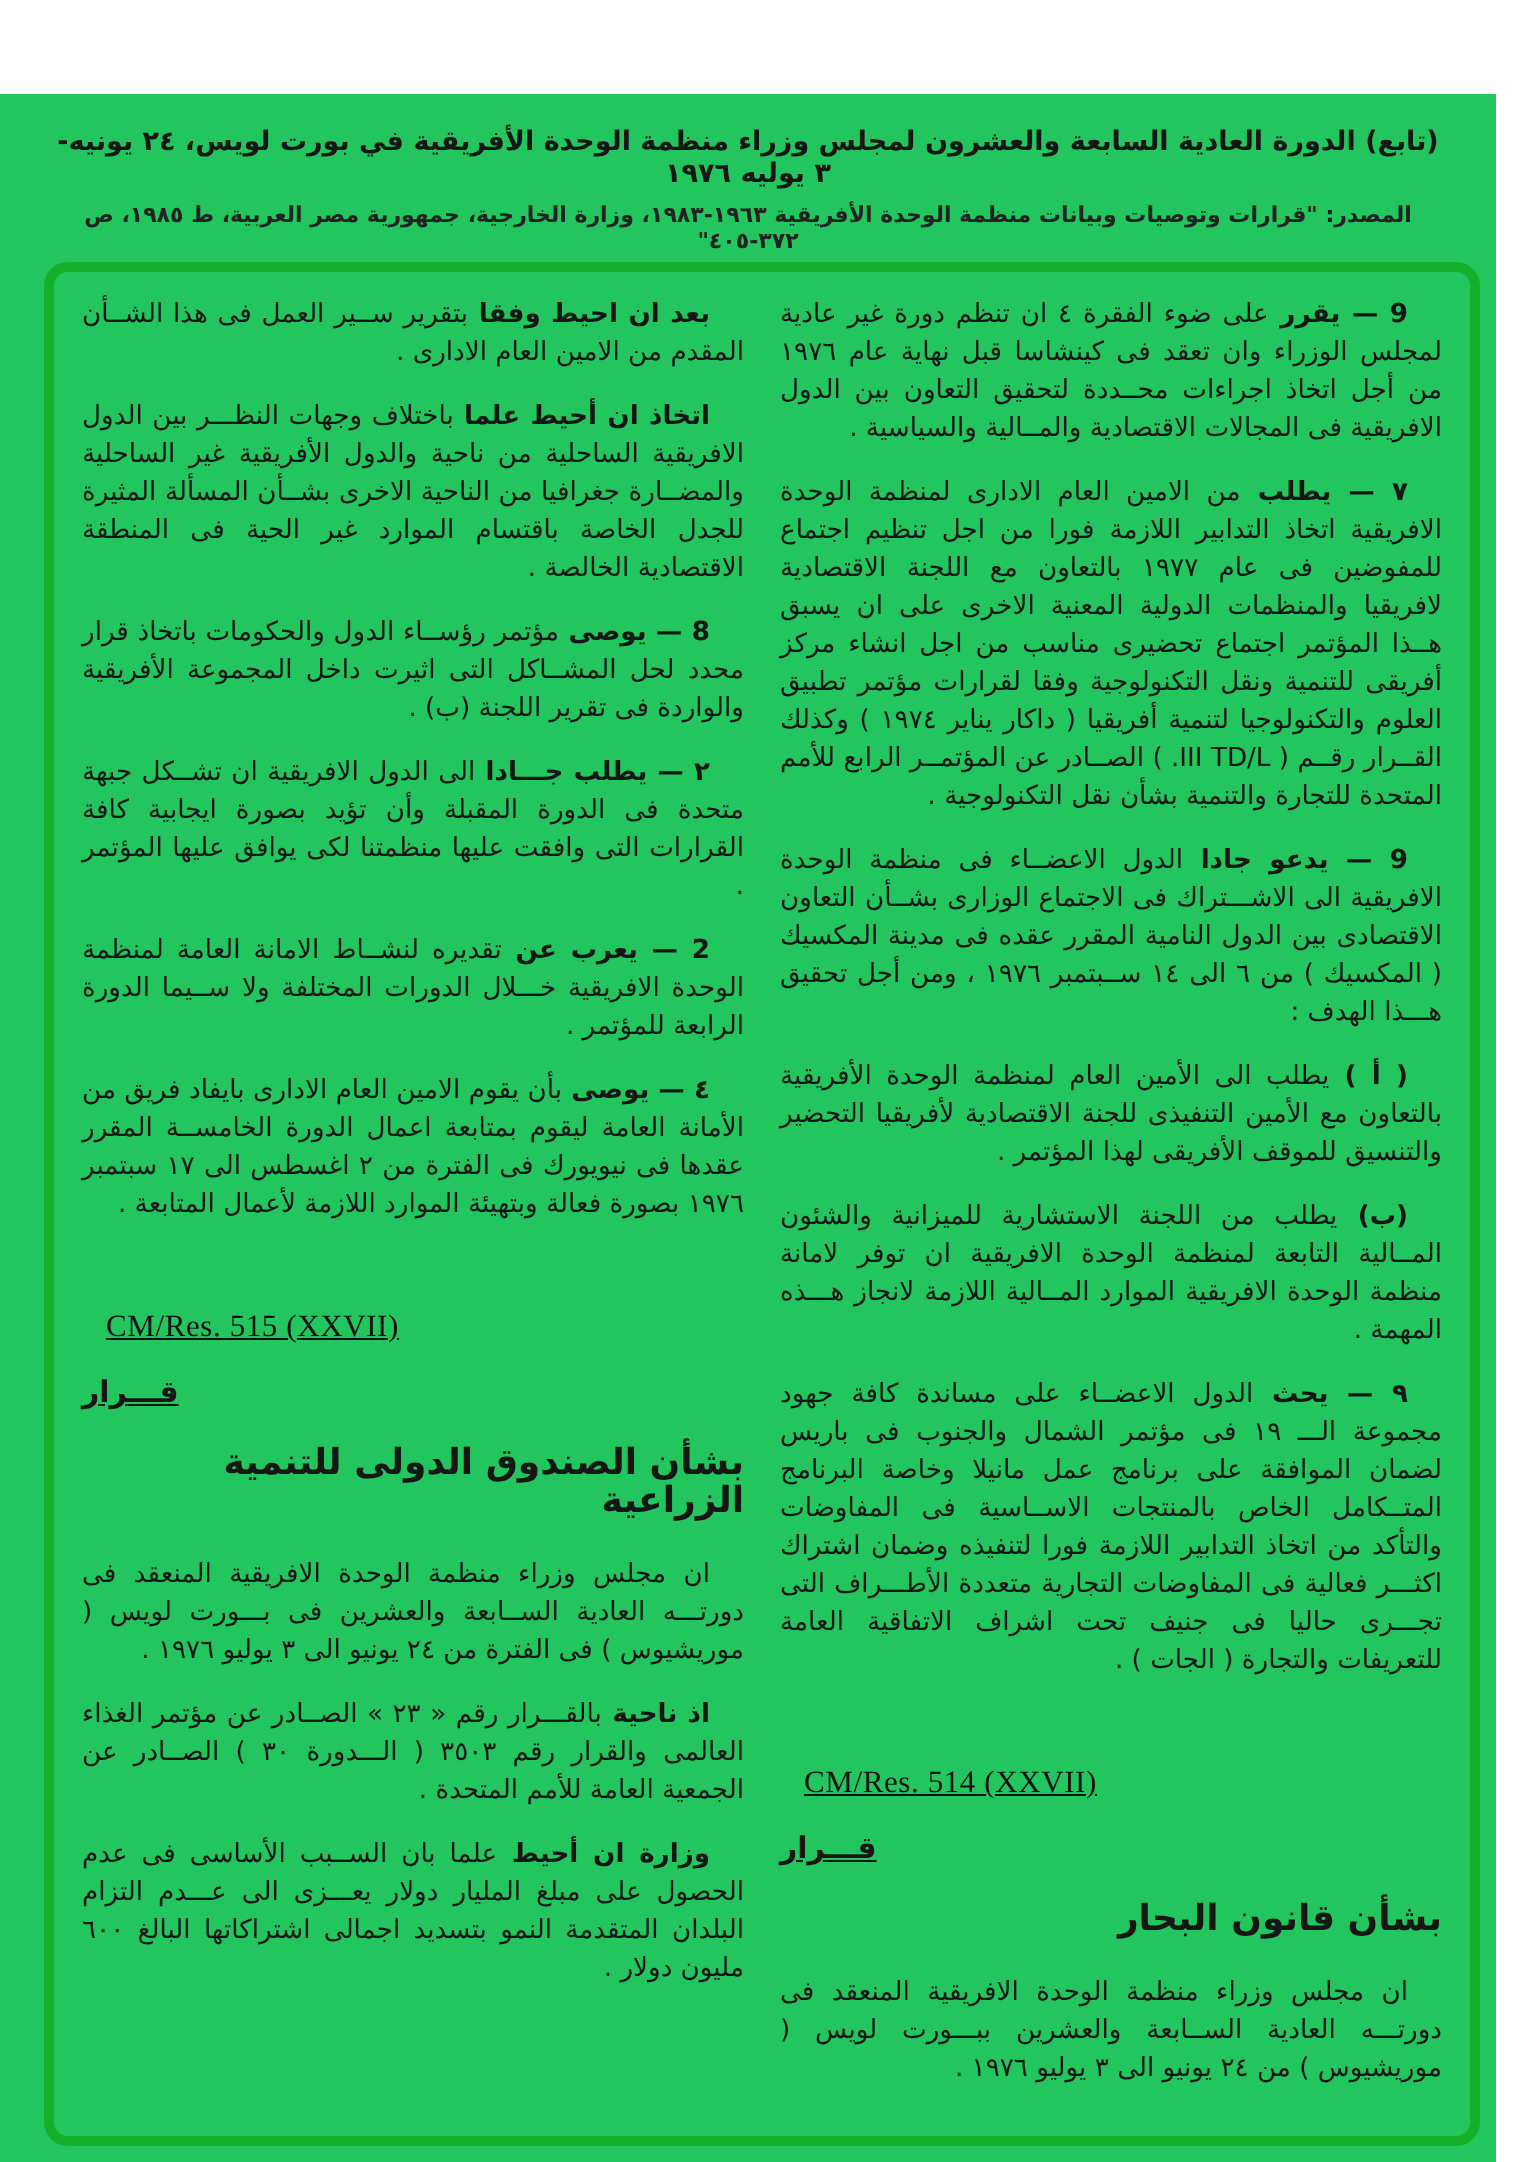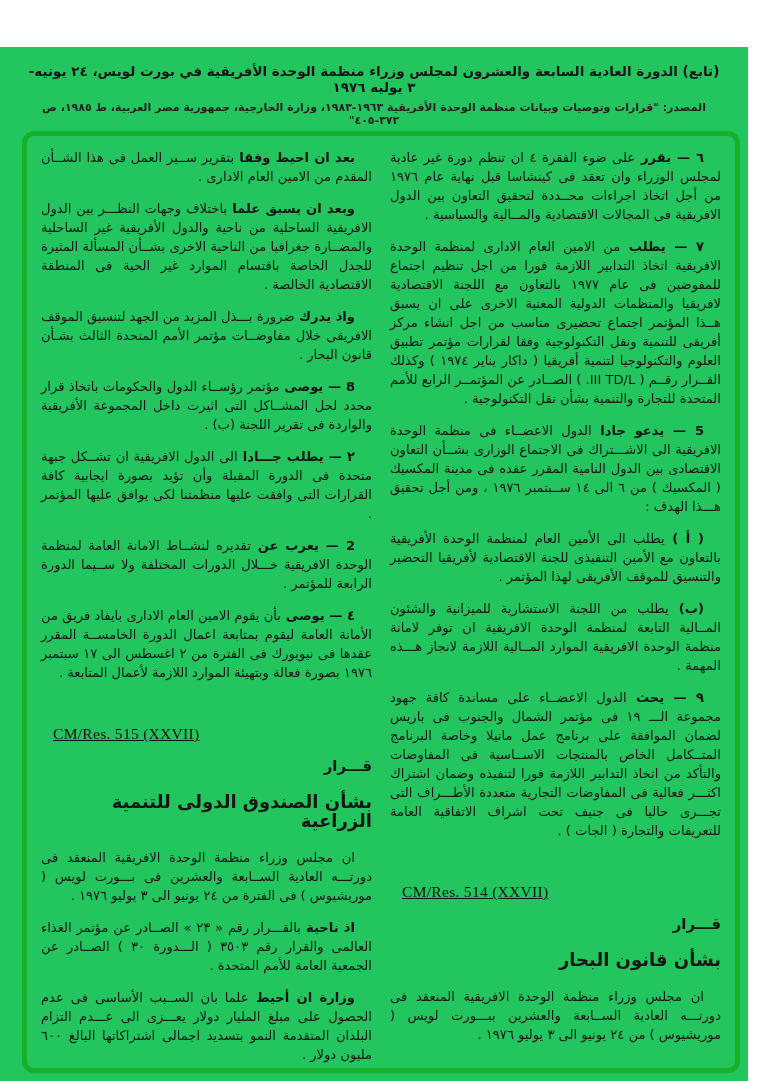--- a/index.html
+++ b/index.html
@@ -43,22 +43,22 @@
   .para{margin:0 0 13px;text-indent:17px;}
   .lead{font-weight:bold;}
   .ref{
     direction:ltr;text-align:left;text-indent:12px;
     font-family:"Liberation Serif","DejaVu Serif",serif;
     font-size:15.5px;letter-spacing:0.3px;
     margin:0 0 10px;color:#111;text-decoration:underline;
   }
   .gap-top{margin-top:42px;}
   .heading{
-    text-align:right;font-weight:bold;font-size:15px;
-    margin:14px 0 16px;text-indent:0;
+    text-align:left;font-weight:bold;font-size:15px;
+    margin:14px 0 16px;text-indent:0;text-decoration:underline;
   }
   .subheading{
     text-align:right;font-weight:bold;font-size:18px;
     margin:0 0 18px;text-indent:0;
   }
   .pagenum{
     position:absolute;bottom:30px;left:0;right:0;
     text-align:right;font-size:15px;font-weight:bold;
     direction:rtl;color:#111;
   }
@@ -68,35 +68,34 @@
 
 <div class="page">
   <div class="header">
     <div class="h1">(تابع) الدورة العادية السابعة والعشرون لمجلس وزراء منظمة الوحدة الأفريقية في بورت لويس، ٢٤ يونيه- ٣ يوليه ١٩٧٦</div>
     <div class="h2">المصدر: "قرارات وتوصيات وبيانات منظمة الوحدة الأفريقية ١٩٦٣-١٩٨٣، وزارة الخارجية، جمهورية مصر العربية، ط ١٩٨٥، ص ٣٧٢-٤٠٥"</div>
   </div>
 
   <div class="frame">
     <div class="columns">
       <div class="col" id="col-right">
-          <div class="para"><span class="lead">٦ — يقرر </span>على ضوء الفقرة ٤ ان تنظم دورة غير عادية لمجلس الوزراء وان تعقد فى كينشاسا قبل نهاية عام ١٩٧٦ من أجل اتخاذ اجراءات محــددة لتحقيق التعاون بين الدول الافريقية فى المجالات الاقتصادية والمــالية والسياسية .</div>
+          <div class="para"><span class="lead">9 — يقرر </span>على ضوء الفقرة ٤ ان تنظم دورة غير عادية لمجلس الوزراء وان تعقد فى كينشاسا قبل نهاية عام ١٩٧٦ من أجل اتخاذ اجراءات محــددة لتحقيق التعاون بين الدول الافريقية فى المجالات الاقتصادية والمــالية والسياسية .</div>
           <div class="para"><span class="lead">٧ — يطلب </span>من الامين العام الادارى لمنظمة الوحدة الافريقية اتخاذ التدابير اللازمة فورا من اجل تنظيم اجتماع للمفوضين فى عام ١٩٧٧ بالتعاون مع اللجنة الاقتصادية لافريقيا والمنظمات الدولية المعنية الاخرى على ان يسبق هــذا المؤتمر اجتماع تحضيرى مناسب من اجل انشاء مركز أفريقى للتنمية ونقل التكنولوجية وفقا لقرارات مؤتمر تطبيق العلوم والتكنولوجيا لتنمية أفريقيا ( داكار يناير ١٩٧٤ ) وكذلك القــرار رقــم ( III TD/L. ) الصــادر عن المؤتمــر الرابع للأمم المتحدة للتجارة والتنمية بشأن نقل التكنولوجية .</div>
-          <div class="para"><span class="lead">5 — يدعو جادا </span>الدول الاعضــاء فى منظمة الوحدة الافريقية الى الاشـــتراك فى الاجتماع الوزارى بشــأن التعاون الاقتصادى بين الدول النامية المقرر عقده فى مدينة المكسيك ( المكسيك ) من ٦ الى ١٤ ســبتمبر ١٩٧٦ ، ومن أجل تحقيق هـــذا الهدف :</div>
+          <div class="para"><span class="lead">9 — يدعو جادا </span>الدول الاعضــاء فى منظمة الوحدة الافريقية الى الاشـــتراك فى الاجتماع الوزارى بشــأن التعاون الاقتصادى بين الدول النامية المقرر عقده فى مدينة المكسيك ( المكسيك ) من ٦ الى ١٤ ســبتمبر ١٩٧٦ ، ومن أجل تحقيق هـــذا الهدف :</div>
           <div class="para"><span class="lead">( أ ) </span>يطلب الى الأمين العام لمنظمة الوحدة الأفريقية بالتعاون مع الأمين التنفيذى للجنة الاقتصادية لأفريقيا التحضير والتنسيق للموقف الأفريقى لهذا المؤتمر .</div>
           <div class="para"><span class="lead">(ب) </span>يطلب من اللجنة الاستشارية للميزانية والشئون المــالية التابعة لمنظمة الوحدة الافريقية ان توفر لامانة منظمة الوحدة الافريقية الموارد المــالية اللازمة لانجاز هـــذه المهمة .</div>
           <div class="para"><span class="lead">٩ — يحث </span>الدول الاعضــاء على مساندة كافة جهود مجموعة الـــ ١٩ فى مؤتمر الشمال والجنوب فى باريس لضمان الموافقة على برنامج عمل مانيلا وخاصة البرنامج المتــكامل الخاص بالمنتجات الاســاسية فى المفاوضات والتأكد من اتخاذ التدابير اللازمة فورا لتنفيذه وضمان اشتراك اكثـــر فعالية فى المفاوضات التجارية متعددة الأطـــراف التى تجـــرى حاليا فى جنيف تحت اشراف الاتفاقية العامة للتعريفات والتجارة ( الجات ) .</div>
           <div class="ref gap-top">CM/Res. 514 (XXVII)</div>
           <div class="heading">قـــرار</div>
           <div class="subheading">بشأن قانون البحار</div>
           <div class="para">ان مجلس وزراء منظمة الوحدة الافريقية المنعقد فى دورتـــه العادية الســابعة والعشرين ببـــورت لويس ( موريشيوس ) من ٢٤ يونيو الى ٣ يوليو ١٩٧٦ .</div>
         </div>
       <div class="col" id="col-left">
           <div class="para"><span class="lead">بعد ان احيط وفقا </span>بتقرير ســير العمل فى هذا الشــأن المقدم من الامين العام الادارى .</div>
-          <div class="para"><span class="lead">وبعد ان يسبق علما </span>باختلاف وجهات النظـــر بين الدول الافريقية الساحلية من ناحية والدول الأفريقية غير الساحلية والمضــارة جغرافيا من الناحية الاخرى بشــأن المسألة المثيرة للجدل الخاصة باقتسام الموارد غير الحية فى المنطقة الاقتصادية الخالصة .</div>
-          <div class="para"><span class="lead">واذ يدرك </span>ضرورة بـــذل المزيد من الجهد لتنسيق الموقف الافريقى خلال مفاوضــات مؤتمر الأمم المتحدة الثالث بشـأن قانون البحار .</div>
+          <div class="para"><span class="lead">اتخاذ ان أحيط علما </span>باختلاف وجهات النظـــر بين الدول الافريقية الساحلية من ناحية والدول الأفريقية غير الساحلية والمضــارة جغرافيا من الناحية الاخرى بشــأن المسألة المثيرة للجدل الخاصة باقتسام الموارد غير الحية فى المنطقة الاقتصادية الخالصة .</div>
           <div class="para"><span class="lead">8 — يوصى </span>مؤتمر رؤســاء الدول والحكومات باتخاذ قرار محدد لحل المشــاكل التى اثيرت داخل المجموعة الأفريقية والواردة فى تقرير اللجنة (ب) .</div>
           <div class="para"><span class="lead">٢ — يطلب جـــادا </span>الى الدول الافريقية ان تشــكل جبهة متحدة فى الدورة المقبلة وأن تؤيد بصورة ايجابية كافة القرارات التى وافقت عليها منظمتنا لكى يوافق عليها المؤتمر .</div>
           <div class="para"><span class="lead">2 — يعرب عن </span>تقديره لنشــاط الامانة العامة لمنظمة الوحدة الافريقية خـــلال الدورات المختلفة ولا ســيما الدورة الرابعة للمؤتمر .</div>
           <div class="para"><span class="lead">٤ — يوصى </span>بأن يقوم الامين العام الادارى بايفاد فريق من الأمانة العامة ليقوم بمتابعة اعمال الدورة الخامســة المقرر عقدها فى نيويورك فى الفترة من ٢ اغسطس الى ١٧ سبتمبر ١٩٧٦ بصورة فعالة وبتهيئة الموارد اللازمة لأعمال المتابعة .</div>
           <div class="ref gap-top">CM/Res. 515 (XXVII)</div>
           <div class="heading">قـــرار</div>
           <div class="subheading">بشأن الصندوق الدولى للتنمية الزراعية</div>
           <div class="para">ان مجلس وزراء منظمة الوحدة الافريقية المنعقد فى دورتـــه العادية الســابعة والعشرين فى بـــورت لويس ( موريشيوس ) فى الفترة من ٢٤ يونيو الى ٣ يوليو ١٩٧٦ .</div>
           <div class="para"><span class="lead">اذ ناحية </span>بالقـــرار رقم « ٢٣ » الصــادر عن مؤتمر الغذاء العالمى والقرار رقم ٣٥٠٣ ( الـــدورة ٣٠ ) الصــادر عن الجمعية العامة للأمم المتحدة .</div>
           <div class="para"><span class="lead">وزارة ان أحيط </span>علما بان الســبب الأساسى فى عدم الحصول على مبلغ المليار دولار يعـــزى الى عـــدم التزام البلدان المتقدمة النمو بتسديد اجمالى اشتراكاتها البالغ ٦٠٠ مليون دولار .</div>

